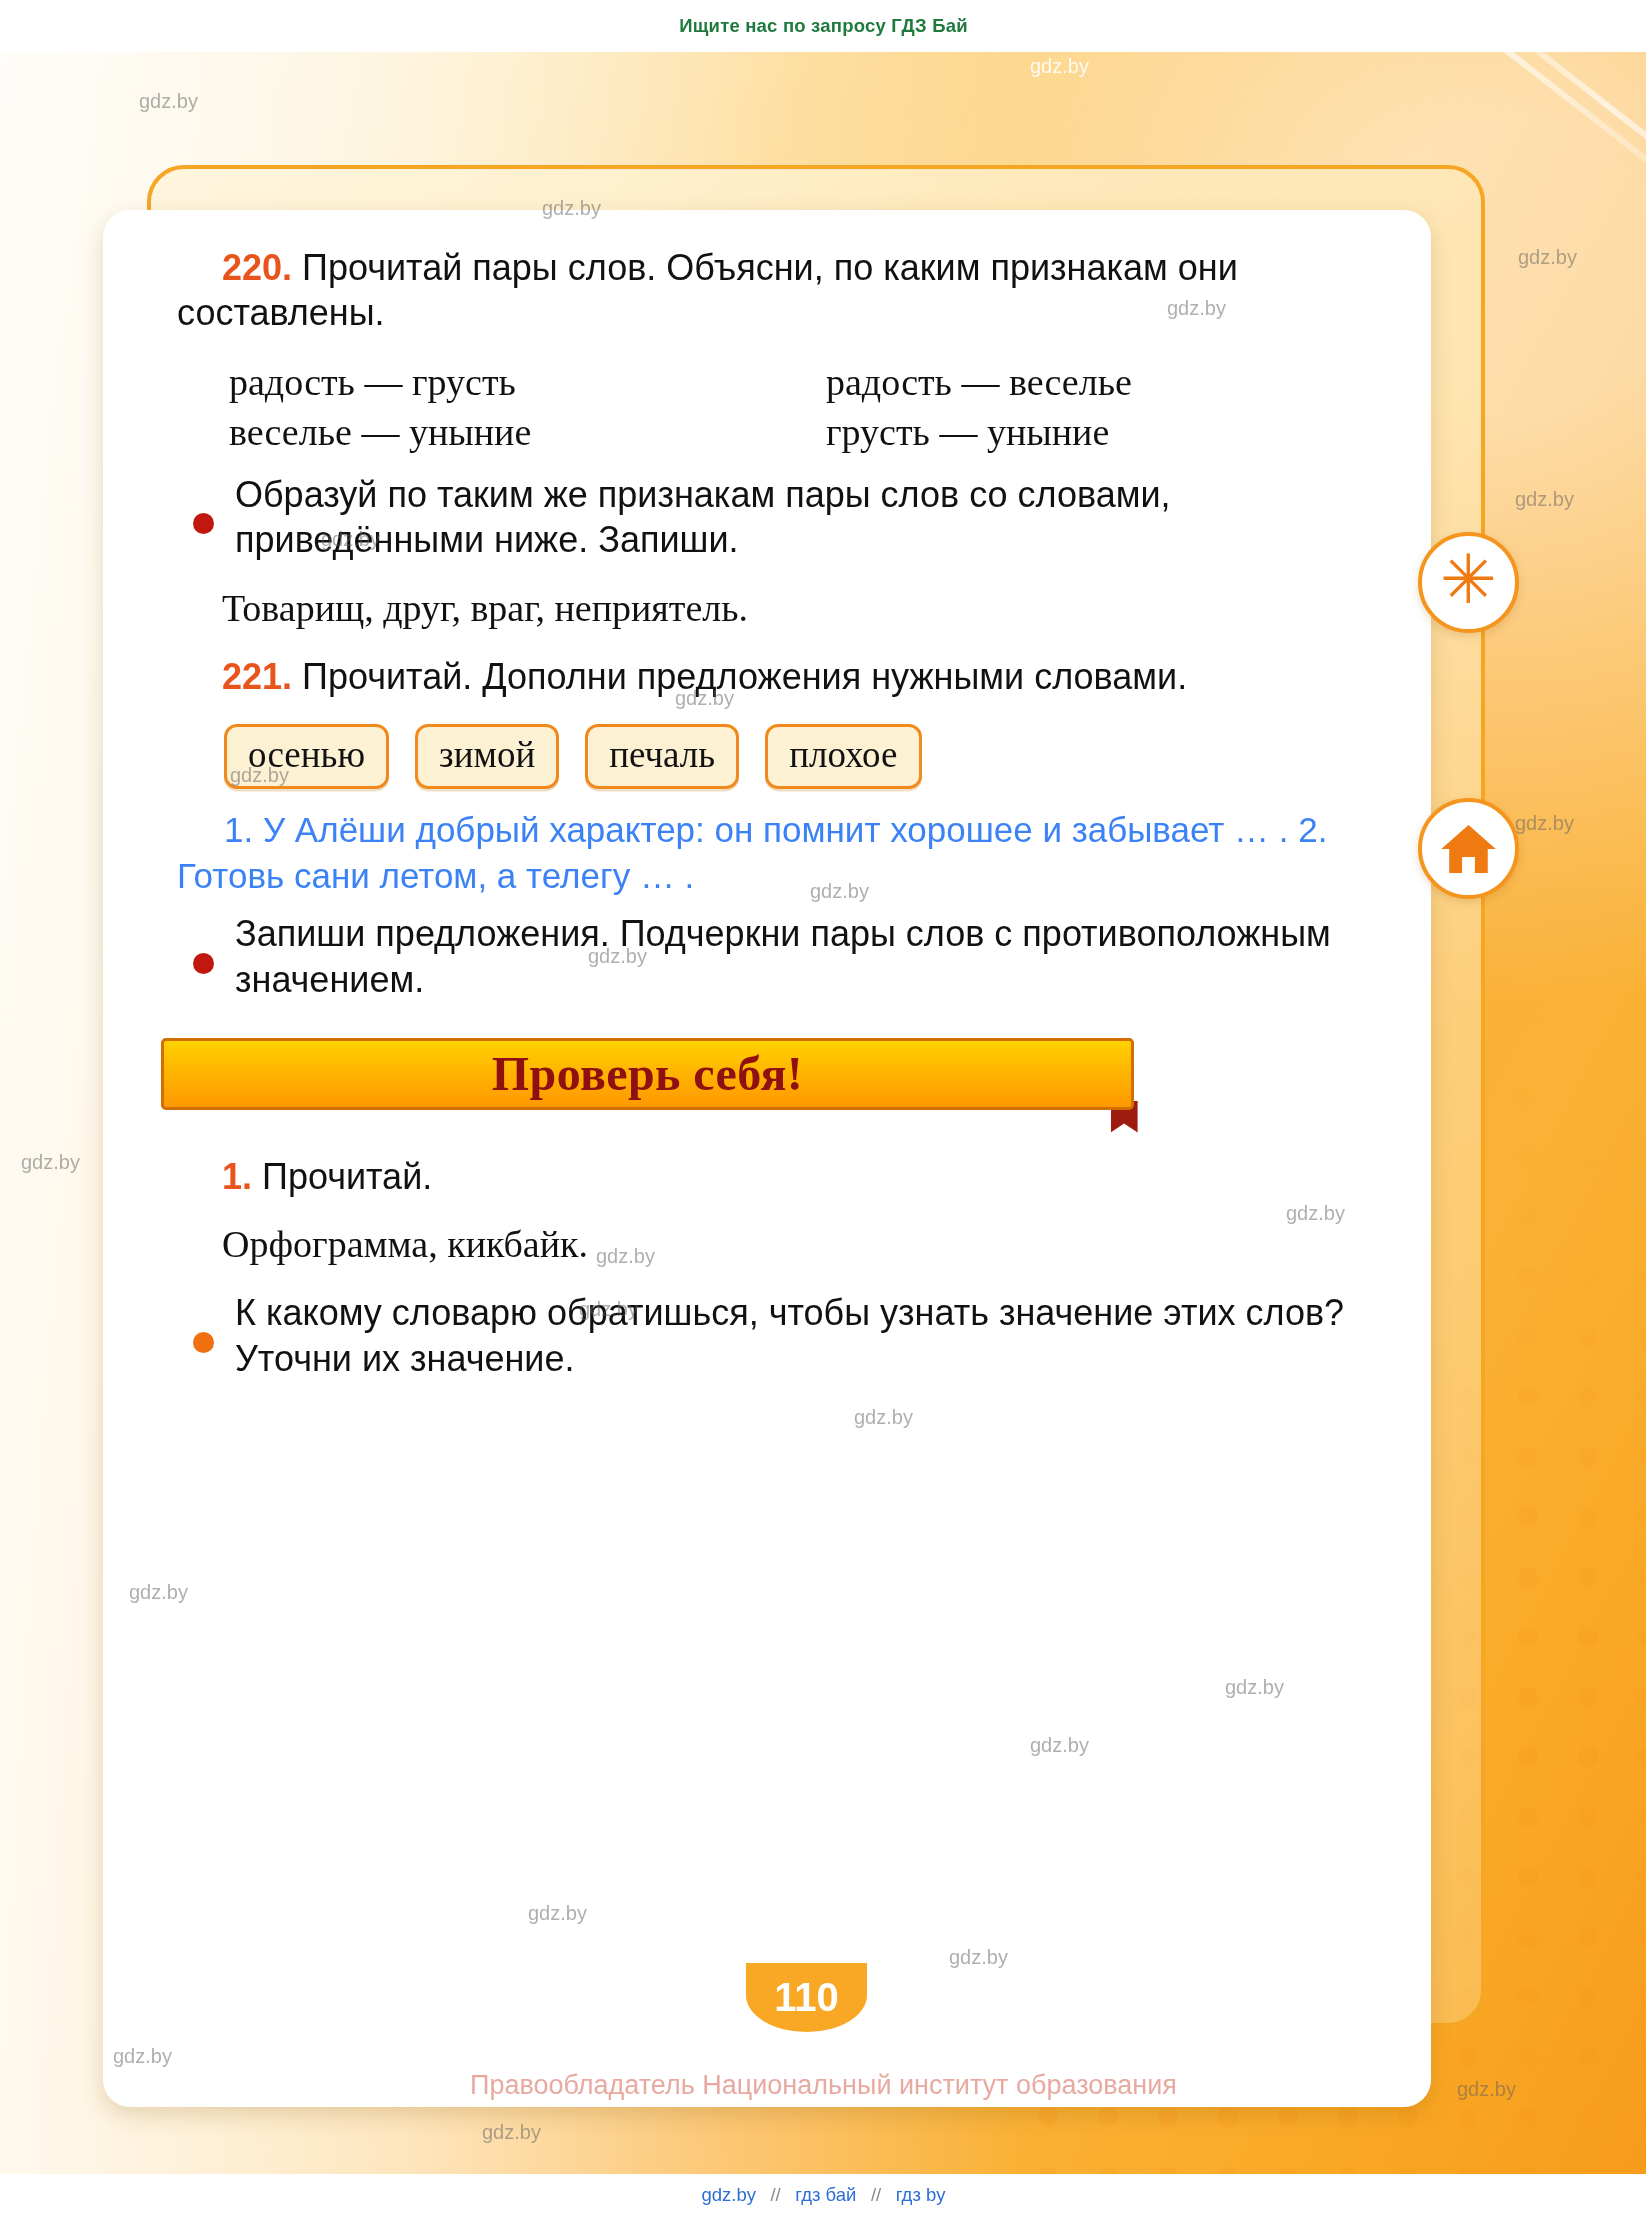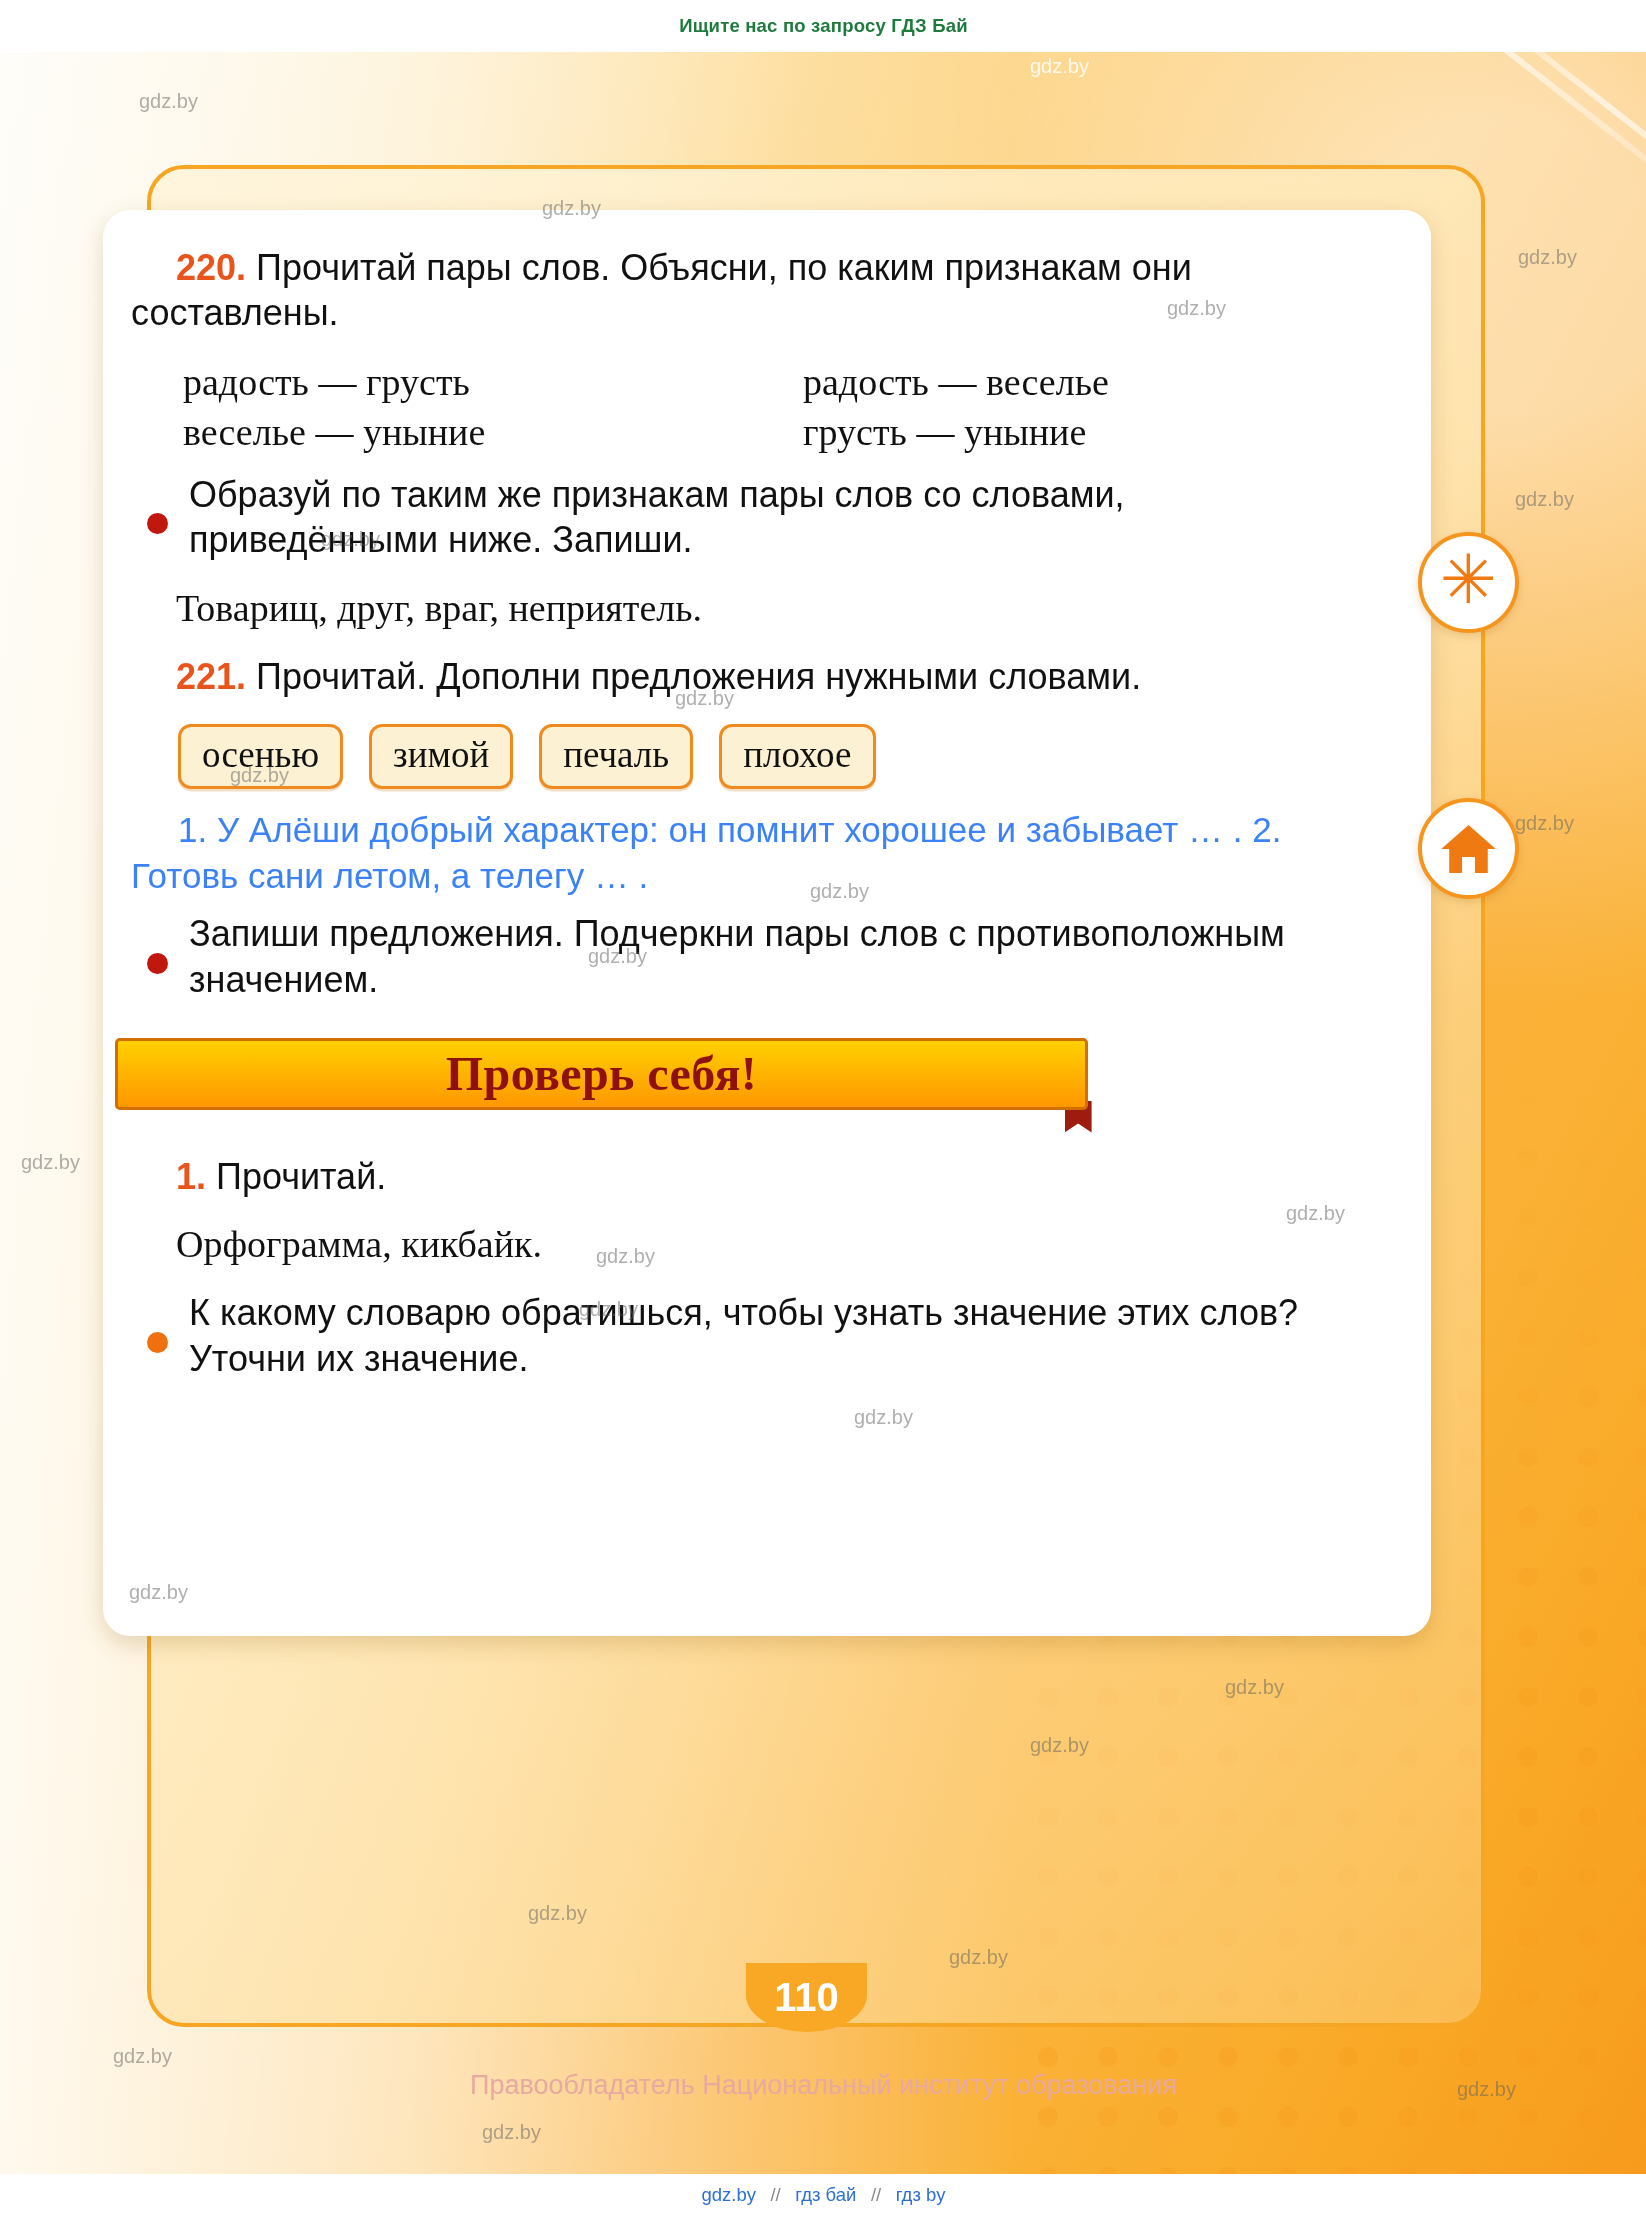--- a/index.html
+++ b/index.html
@@ -109,26 +109,26 @@
     background: linear-gradient(135deg, rgba(255,245,220,0.92) 0%, rgba(255,232,180,0.72) 45%, rgba(253,206,120,0.55) 100%);
     box-sizing: border-box;
   }
 
   
   .content-card {
     position: absolute;
     left: 103px;
     top: 210px;
     width: 1328px;
-    height: 1426px;
+    height: 1897px;
     background: #ffffff;
     border-radius: 27px;
     box-shadow: 0 8px 22.6px rgba(140, 95, 20, 0.22);
     box-sizing: border-box;
-    padding: 35px 50px 32px 28px;
+    padding: 35px 50px 32px 74px;
   }
 
   
   .sans {
     font-family: "Liberation Sans", sans-serif;
   }
   .ex-num {
     color: #e8541c;
     font-weight: bold;
   }

